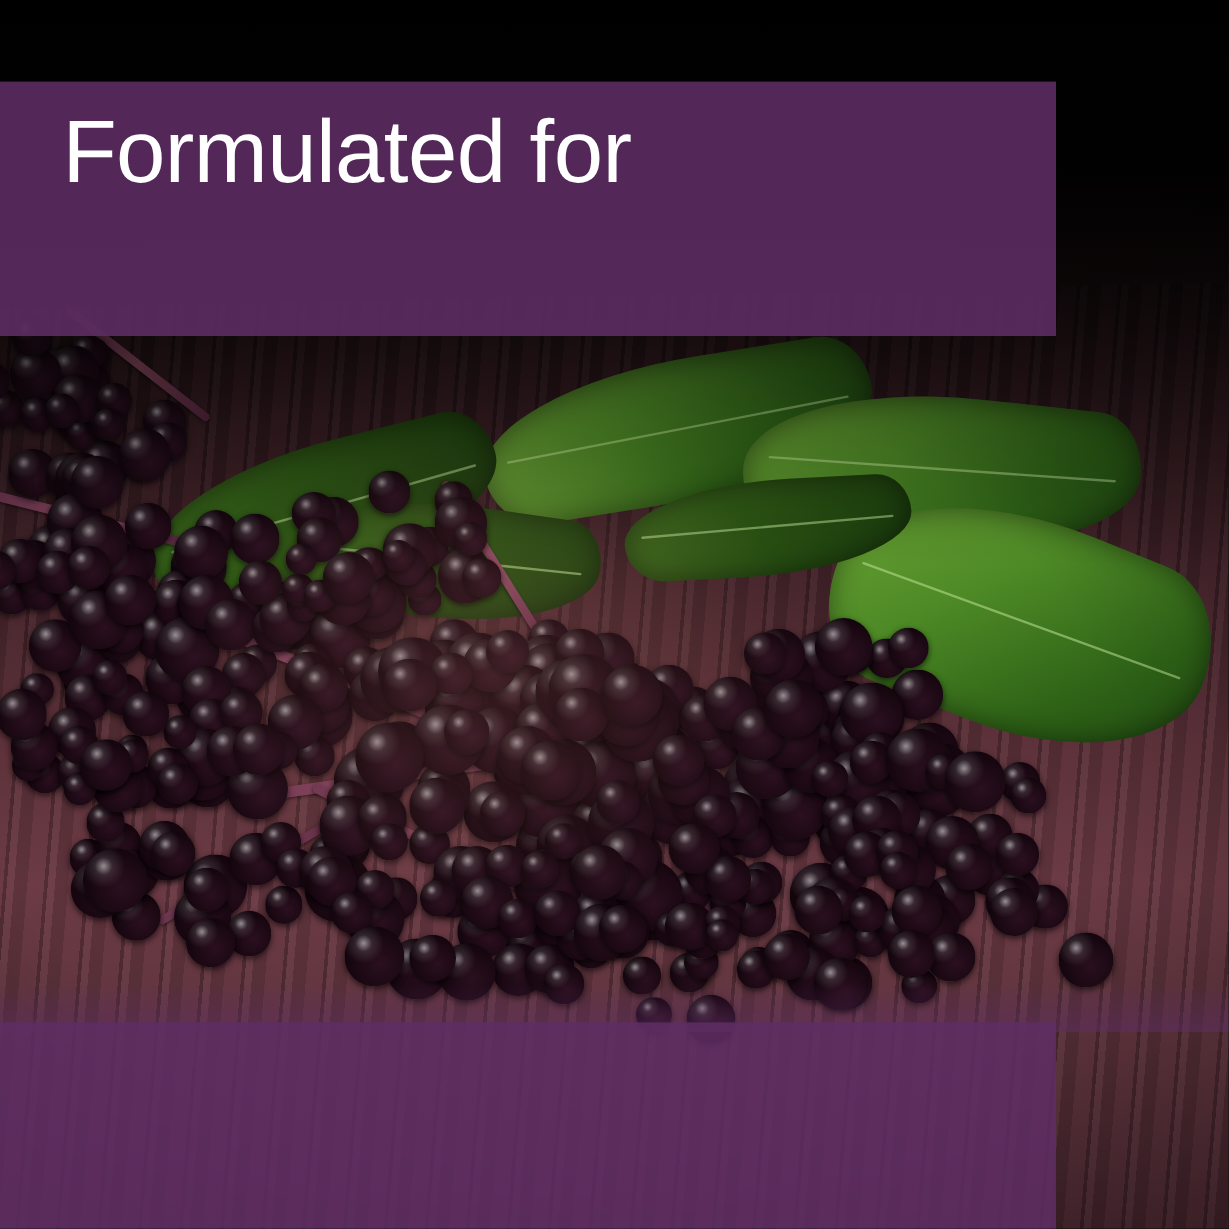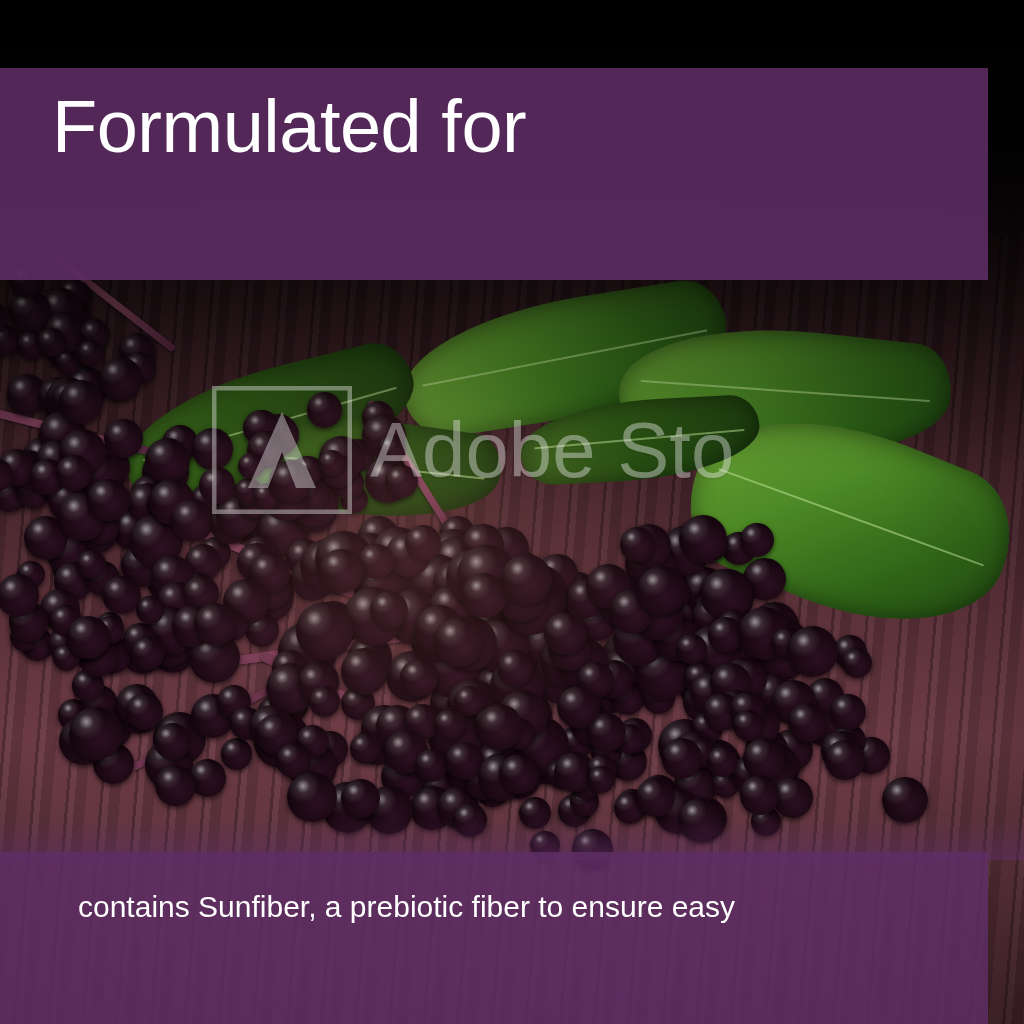--- a/index.html
+++ b/index.html
@@ -131,21 +131,21 @@
     letter-spacing: 0px;
     font-family: "Liberation Sans", sans-serif;
     white-space: nowrap;
     text-shadow: 0 1px 2px rgba(0,0,0,0.25);
   }
 
   
   .banner {
     position: absolute;
     left: 0;
-    width: 988px;
+    width: 880px;
     background: rgba(94, 45, 100, 0.88);
     color: #ffffff;
   }
   .banner-top {
     top: 68px;
     height: 212px;
     padding: 14px 0 0 52px;
     box-sizing: border-box;
   }
   .banner-top .headline {
@@ -662,34 +662,24 @@
         <div class="berry" style="left:882px; top:777px; width:46px; height:46px;"></div>
         <div class="berry" style="left:825px; top:740px; width:40px; height:40px;"></div>
         <div class="berry" style="left:678px; top:798px; width:44px; height:44px;"></div>
         <div class="berry" style="left:453px; top:803px; width:34px; height:34px;"></div>
       </div>
 
     <div class="vignette-top"></div>
     <div class="warm-glow"></div>
     <div class="vignette-sides"></div>
 
-    <div class="watermark">
-      <div class="wm-logo">
-        <svg viewBox="0 0 140 128" width="140" height="128" aria-hidden="true">
-          <rect x="0" y="0" width="140" height="128" fill="none" stroke="#e8e8e8" stroke-width="9"></rect>
-          <path d="M70 26 L104 102 L84 102 L70 66 L56 102 L36 102 Z" fill="#e8e8e8"></path>
-        </svg>
-      </div>
-      <div class="wm-text">Adobe Sto</div>
-    </div>
 
     <div class="bottom-fade"></div>
   </div>
 
   <div class="banner banner-top">
     <div class="headline">Formulated for</div>
   </div>
 
   <div class="banner banner-bottom">
-    <div class="sub-line">contains Sunfiber, a prebiotic fiber to ensure easy</div>
   </div>
 
 </div>
 
 </body></html>

